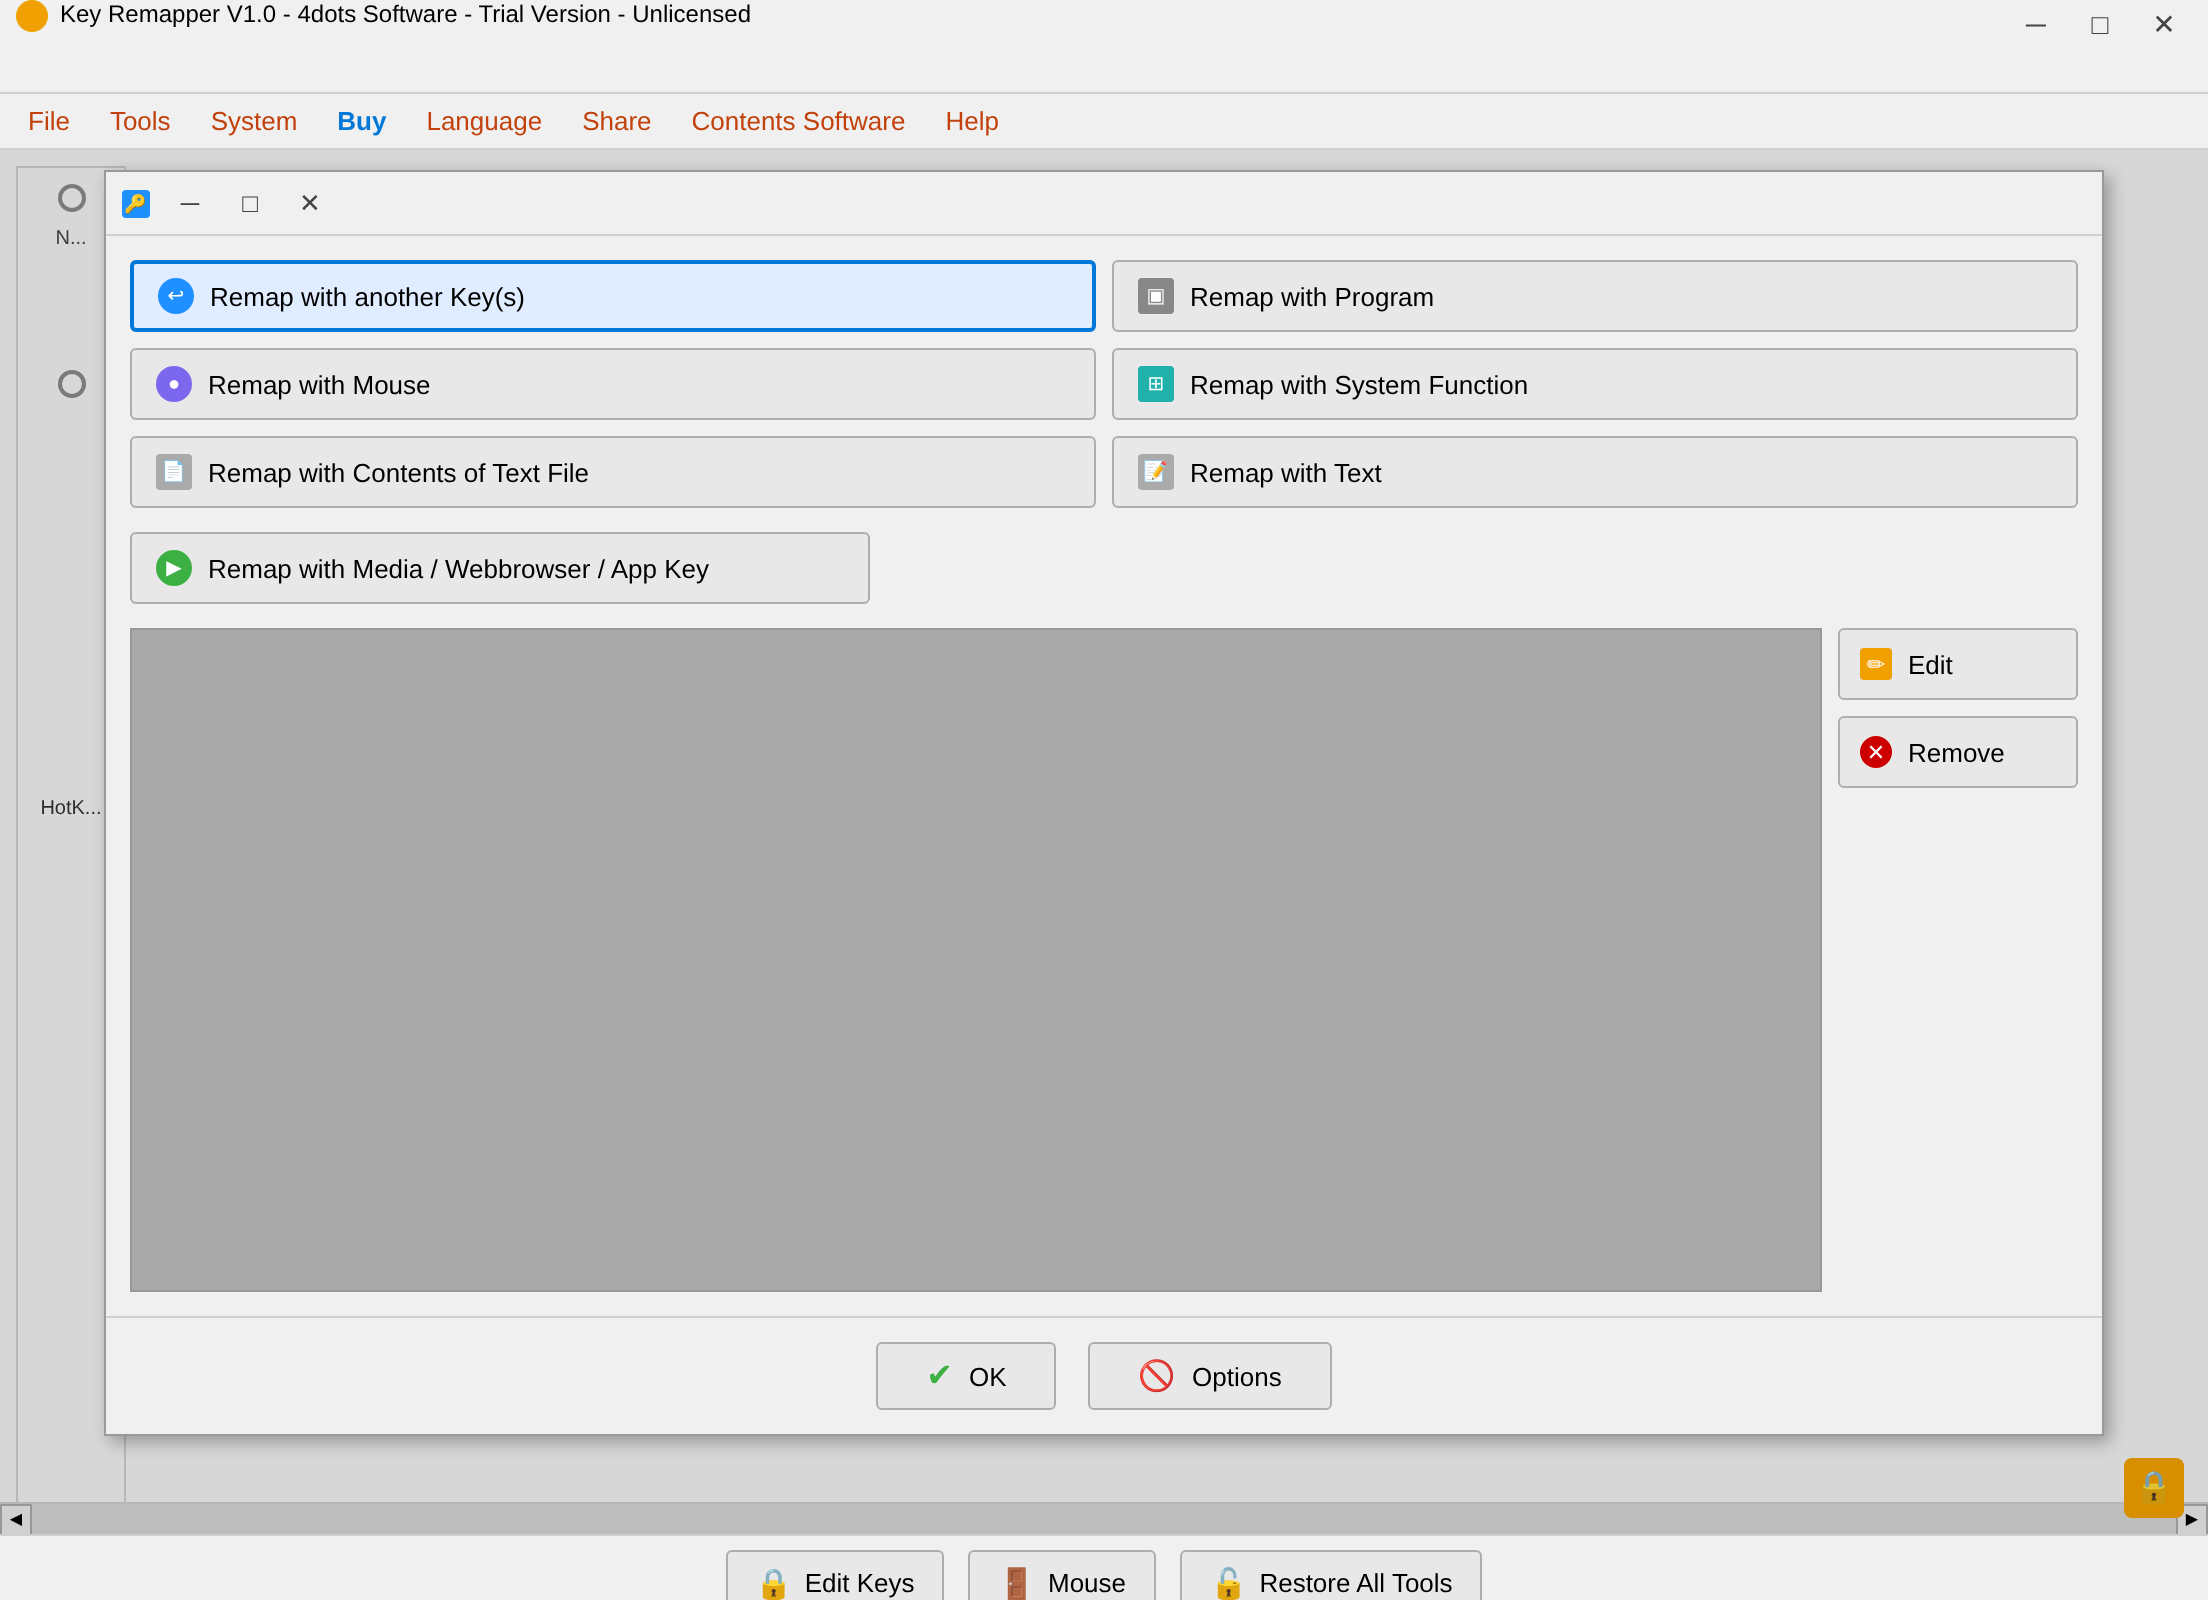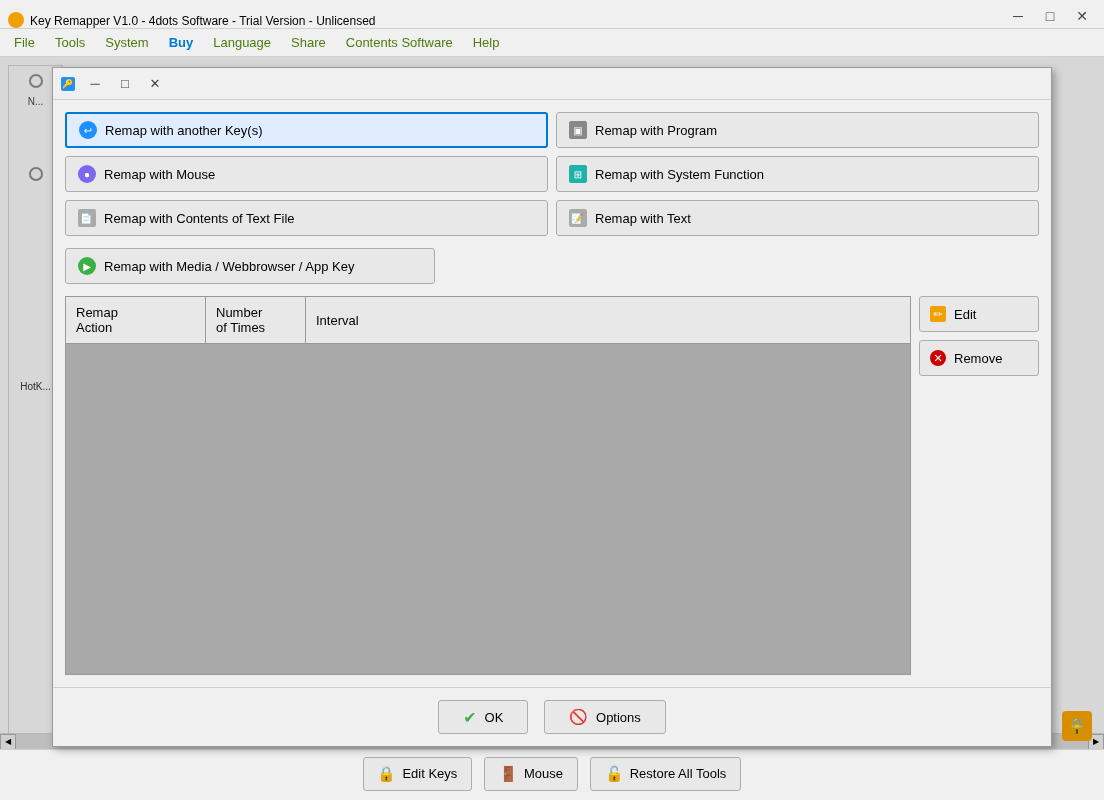--- a/index.html
+++ b/index.html
@@ -9,23 +9,23 @@
       background: #f0f0f0;
       width: 1104px;
       height: 800px;
       overflow: hidden;
       position: relative;
     }
 
     
     .title-bar {
       background: #f0f0f0;
-      height: 29px;
-      display: flex;
-      align-items: flex-end;
+      height: 47px;
+      display: flex;
+      align-items: flex-start;
       padding: 0 8px;
       border-bottom: 1px solid #d0d0d0;
     }
     .title-bar-icon {
       width: 16px;
       height: 16px;
       margin-right: 6px;
       background: #f0a000;
       border-radius: 50%;
       display: inline-block;
@@ -58,21 +58,21 @@
       height: 28px;
       display: flex;
       align-items: center;
       padding: 0 4px;
       border-bottom: 1px solid #d0d0d0;
     }
     .menu-item {
       padding: 4px 10px;
       cursor: pointer;
       font-size: 13px;
-      color: #4d7c0f;
+      color: #c2410c;
     }
     .menu-item.bold { font-weight: bold; color: #0078d7; }
 
     
     .main-area {
       background: #f0f0f0;
       padding: 8px;
       position: relative;
       height: calc(800px - 32px - 28px - 48px);
       display: flex;
@@ -460,31 +460,20 @@
 
         <div style="margin-bottom: 12px;">
           <button class="media-btn">
             <span class="remap-btn-icon green" style="background:#3cb043; border-radius:50%;">▶</span>
             <span>Remap with Media / Webbrowser / App Key</span>
           </button>
         </div>
 
         <div class="table-area">
           <div class="table-container">
-            <div class="table-header">
-              <div class="table-col col-action">
-                <span>Remap<br>Action</span>
-              </div>
-              <div class="table-col col-times">
-                <span>Number<br>of Times</span>
-              </div>
-              <div class="table-col col-interval">
-                <span>Interval</span>
-              </div>
-            </div>
             <div class="table-body"></div>
           </div>
 
           <div class="side-buttons">
             <button class="side-btn">
               <span class="side-btn-icon edit">✏</span>
               <span>Edit</span>
             </button>
             <button class="side-btn">
               <span class="side-btn-icon remove" style="background:#cc0000;">✕</span>

